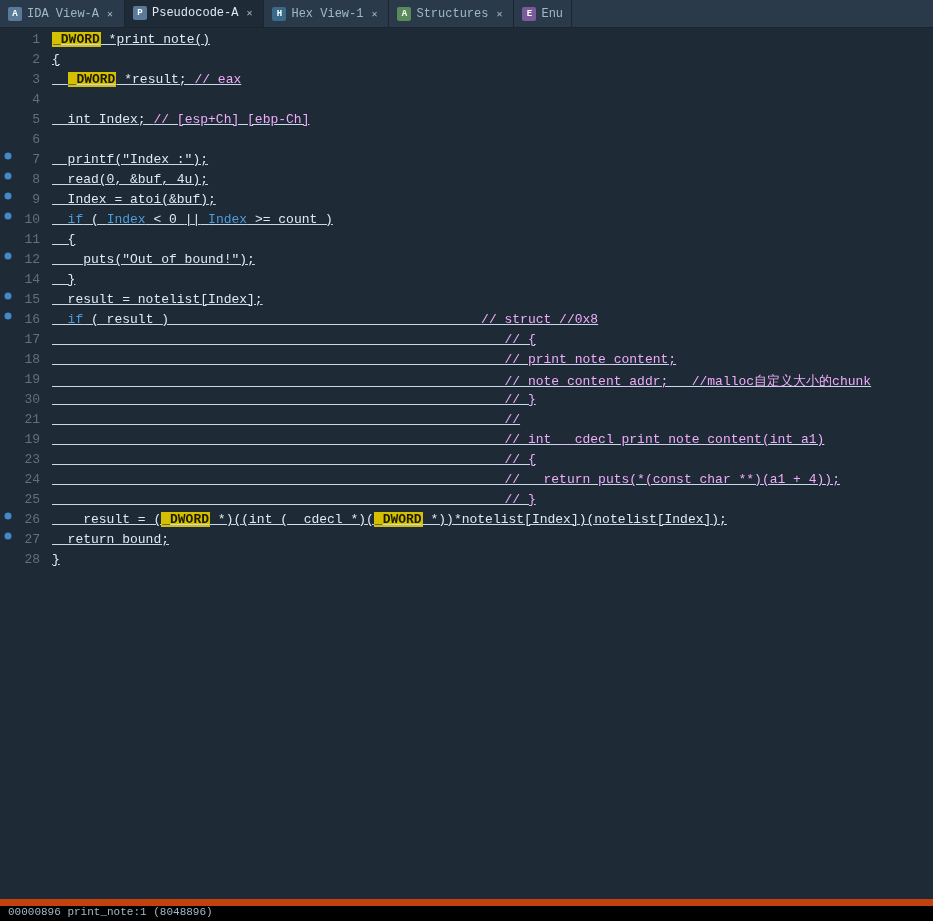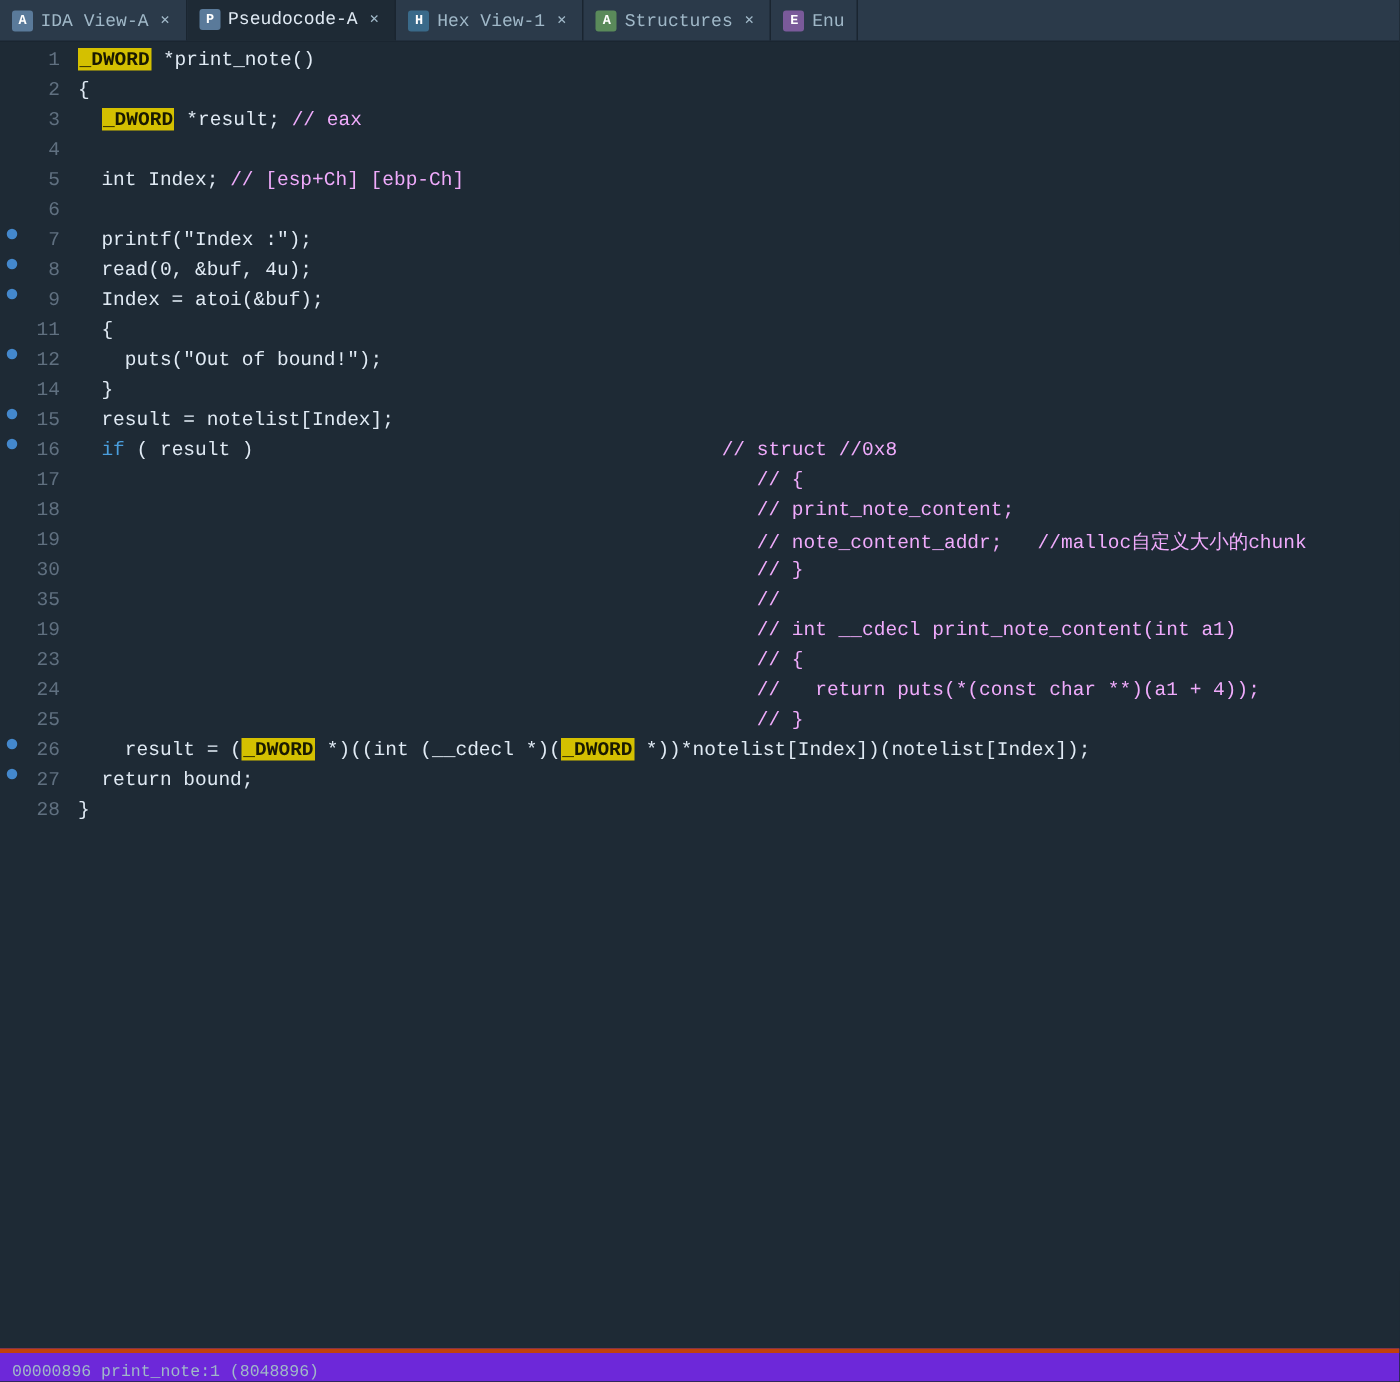--- a/index.html
+++ b/index.html
@@ -99,33 +99,34 @@
       color: #607080;
       padding-right: 8px;
       user-select: none;
     }
 
     .line-content {
       flex: 1;
       padding-left: 4px;
       white-space: pre;
       color: #c8d8e8;
+      text-decoration: underline;
     } 
     .kw-blue { color: #4a9edd; }   
     .kw-green { color: #f0abfc; }  
     .kw-white { color: #e0eaf4; } 
     .kw-highlight { background: #d4c000; color: #1a1a00; font-weight: bold; padding: 0 1px; }
 
     
     .status-bar {
       height: 22px;
-      background: #6d28d9;
-      border-top: 3px solid #c2410c;
-      display: flex;
-      align-items: flex-end;
+      background: #000000;
+      border-top: 7px solid #c2410c;
+      display: flex;
+      align-items: flex-start;
       padding: 0 8px;
       font-size: 11px;
       color: #a0b8c8;
       flex-shrink: 0;
     }
   </style>
 </head>
 <body>
 
 <div class="tab-bar">
@@ -209,20 +210,29 @@
       <div class="code-line">
         <span class="line-dot">
           <svg width="8" height="8" viewBox="0 0 8 8">
             <circle cx="4" cy="4" r="3.5" fill="#4488cc"></circle>
           </svg>
         </span>
         <span class="line-number">9</span>
         <span class="line-content"><span class="kw-white">  Index = atoi(&amp;buf);</span></span>
       </div>
       <div class="code-line">
+        <span class="line-dot">
+          <svg width="8" height="8" viewBox="0 0 8 8">
+            <circle cx="4" cy="4" r="3.5" fill="#4488cc"></circle>
+          </svg>
+        </span>
+        <span class="line-number">10</span>
+        <span class="line-content"><span class="kw-blue">  if</span><span class="kw-white"> ( </span><span class="kw-blue">Index</span><span class="kw-white"> &lt; 0 </span><span class="kw-white">||</span><span class="kw-white"> </span><span class="kw-blue">Index</span><span class="kw-white"> &gt;= count )</span></span>
+      </div>
+      <div class="code-line">
         <span class="line-dot"></span>
         <span class="line-number">11</span>
         <span class="line-content"><span class="kw-white">  {</span></span>
       </div>
       <div class="code-line">
         <span class="line-dot">
           <svg width="8" height="8" viewBox="0 0 8 8">
             <circle cx="4" cy="4" r="3.5" fill="#4488cc"></circle>
           </svg>
         </span>
@@ -267,21 +277,21 @@
         <span class="line-number">19</span>
         <span class="line-content"><span class="kw-green">                                                          // note_content_addr;   //malloc自定义大小的chunk</span></span>
       </div>
       <div class="code-line">
         <span class="line-dot"></span>
         <span class="line-number">30</span>
         <span class="line-content"><span class="kw-green">                                                          // }</span></span>
       </div>
       <div class="code-line">
         <span class="line-dot"></span>
-        <span class="line-number">35</span>
+        <span class="line-number">21</span>
         <span class="line-content"><span class="kw-green">                                                          //</span></span>
       </div>
       <div class="code-line">
         <span class="line-dot"></span>
         <span class="line-number">19</span>
         <span class="line-content"><span class="kw-green">                                                          // int __cdecl print_note_content(int a1)</span></span>
       </div>
       <div class="code-line">
         <span class="line-dot"></span>
         <span class="line-number">23</span>

